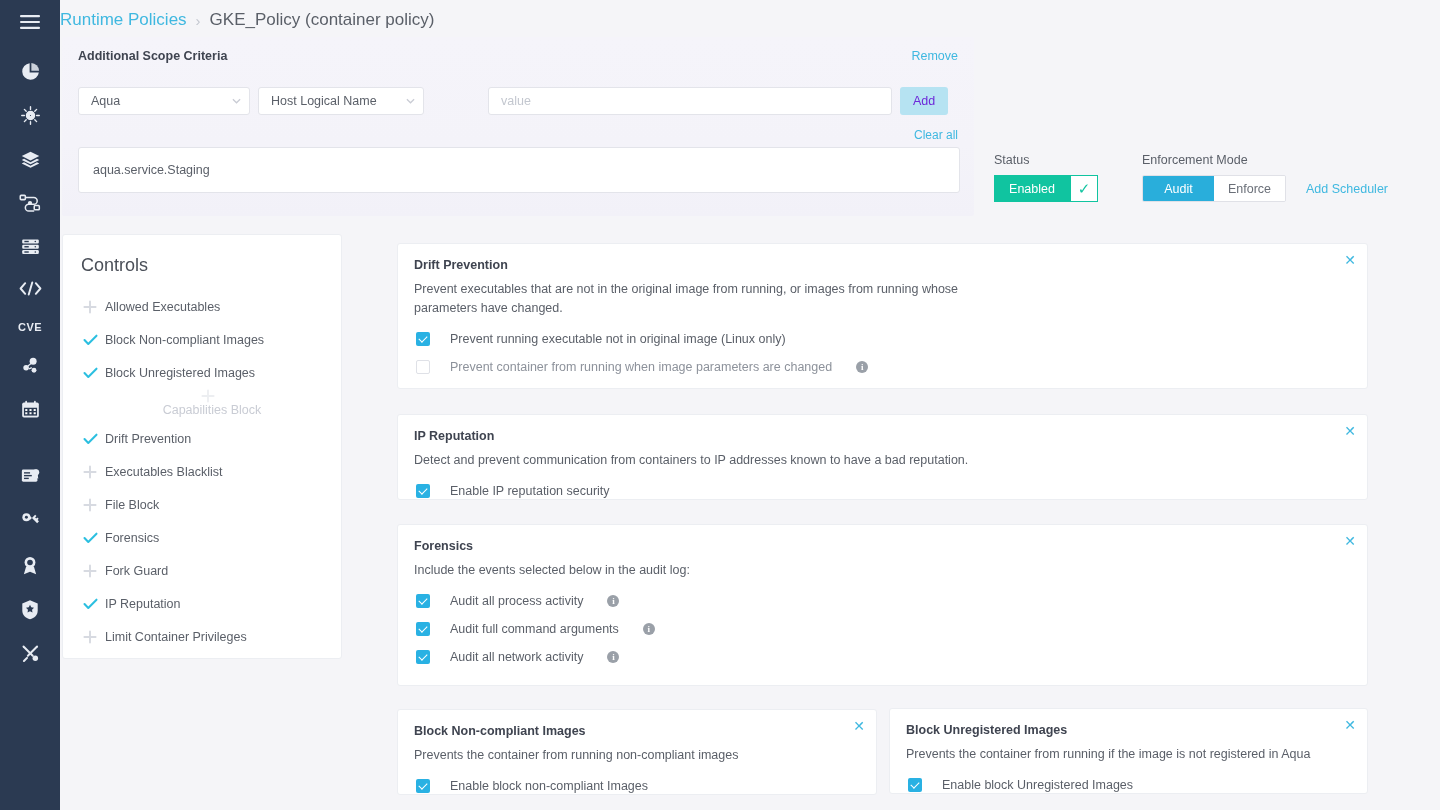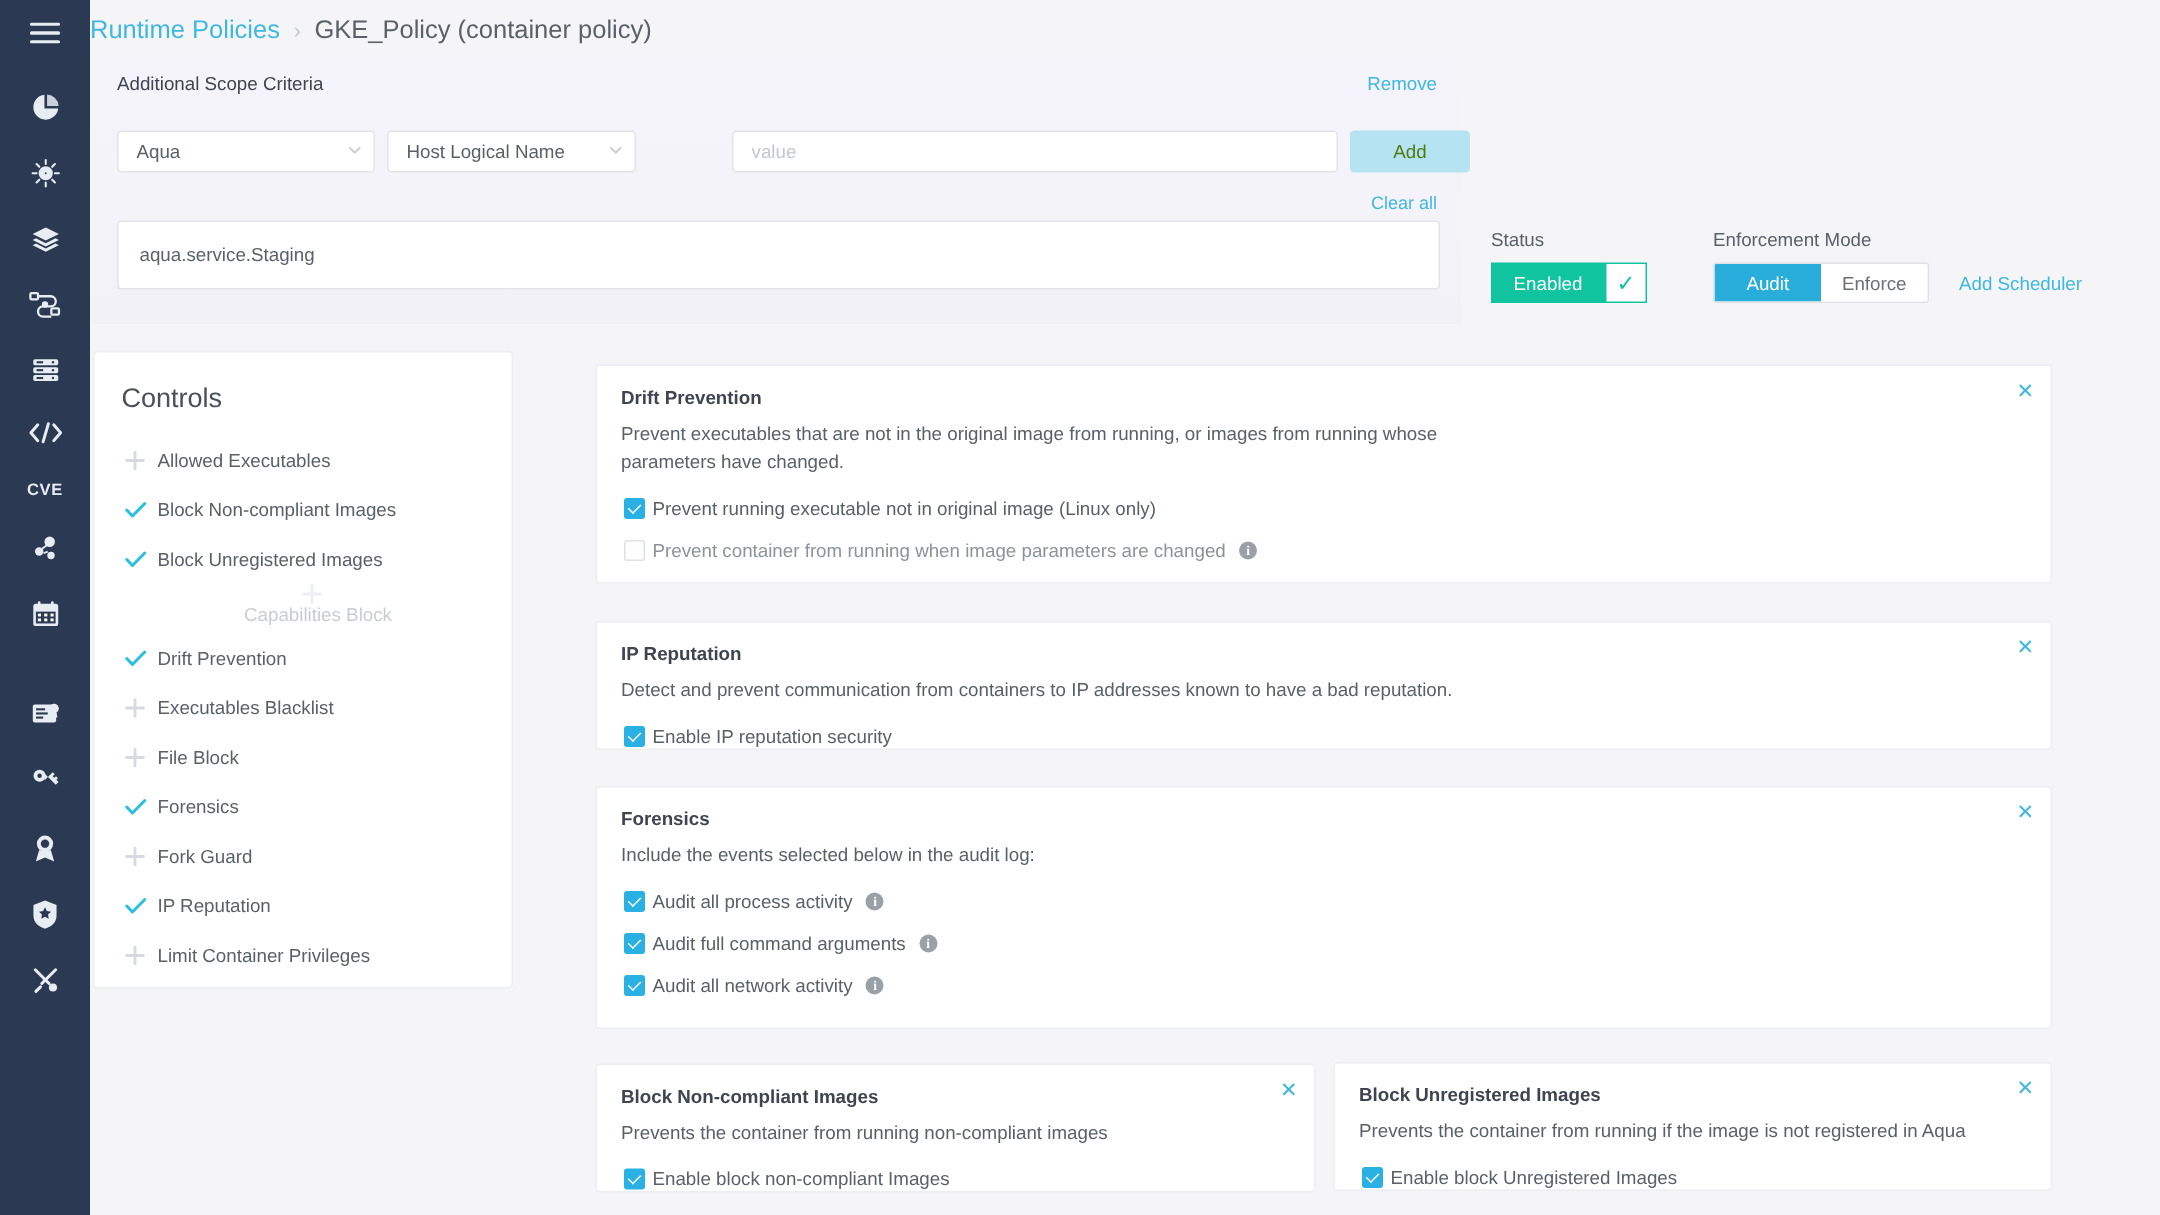--- a/index.html
+++ b/index.html
@@ -41,21 +41,21 @@
   .bc-current{ color:#5a5f68; }
 
   
   .scope-panel{
     position:absolute; left:62px; top:37px; width:912px; height:179px;
     background:linear-gradient(180deg,#f5f4fa 0%, #f4f3f9 60%, #f2f1f8 100%);
     border-radius:2px;
   }
   .scope-title{
     position:absolute; left:16px; top:12px;
-    font-size:12.5px; font-weight:normal; color:#3f4450;
+    font-size:12.5px; font-weight:bold; color:#3f4450;
   }
   .scope-remove{
     position:absolute; right:16px; top:12px;
     font-size:12.5px; color:#3fb8e0; cursor:pointer;
   }
   .scope-clear{
     position:absolute; right:16px; top:91px;
     font-size:12px; color:#3fb8e0; cursor:pointer;
   }
   .sel{
@@ -70,23 +70,23 @@
   .sel-2{ left:196px; width:166px; }
   .val-input{
     position:absolute; left:426px; top:50px; width:404px; height:28px;
     background:#fff; border:1px solid #e3e4ea; border-radius:3px;
     font-size:12.5px; color:#15803d; padding:0 12px;
     font-family:"Liberation Sans", sans-serif;
     outline:none;
   }
   .val-input::placeholder{ color:#c3c7cf; }
   .add-btn{
-    position:absolute; left:838px; top:50px; width:80px; height:28px;
+    position:absolute; left:838px; top:50px; width:48px; height:28px;
     background:#b6e3f2; border:none; border-radius:3px;
-    color:#4d7c0f; font-size:12.5px; cursor:pointer;
+    color:#6d28d9; font-size:12.5px; cursor:pointer;
     font-family:"Liberation Sans", sans-serif;
   }
   .tag-box{
     position:absolute; left:16px; top:110px; width:882px; height:46px;
     background:#fff; border:1px solid #e3e4ea; border-radius:3px;
     display:flex; align-items:center; padding:0 14px;
     font-size:12.5px; color:#5a5f68;
   }
 
   
@@ -148,21 +148,21 @@
   }
   .card-title{
     font-size:12.5px; font-weight:bold; color:#3f4450;
     margin:14px 0 0 16px;
   }
   .card-desc{
     font-size:12.5px; color:#5a5f68; line-height:19px;
     margin:8px 16px 0 16px; max-width:600px;
   }
   .chk-row{
-    display:flex; align-items:center; gap:5px;
+    display:flex; align-items:center; gap:20px;
     margin:14px 0 0 18px; font-size:12.5px; color:#5a5f68;
   }
   .chk{
     width:14px; height:14px; border-radius:2px; flex:none;
     display:flex; align-items:center; justify-content:center;
     cursor:pointer;
   }
   .chk.on{ background:#29b1e3; }
   .chk.off{ background:#fff; border:1px solid #dfe1e7; }
   .chk.on::after{

